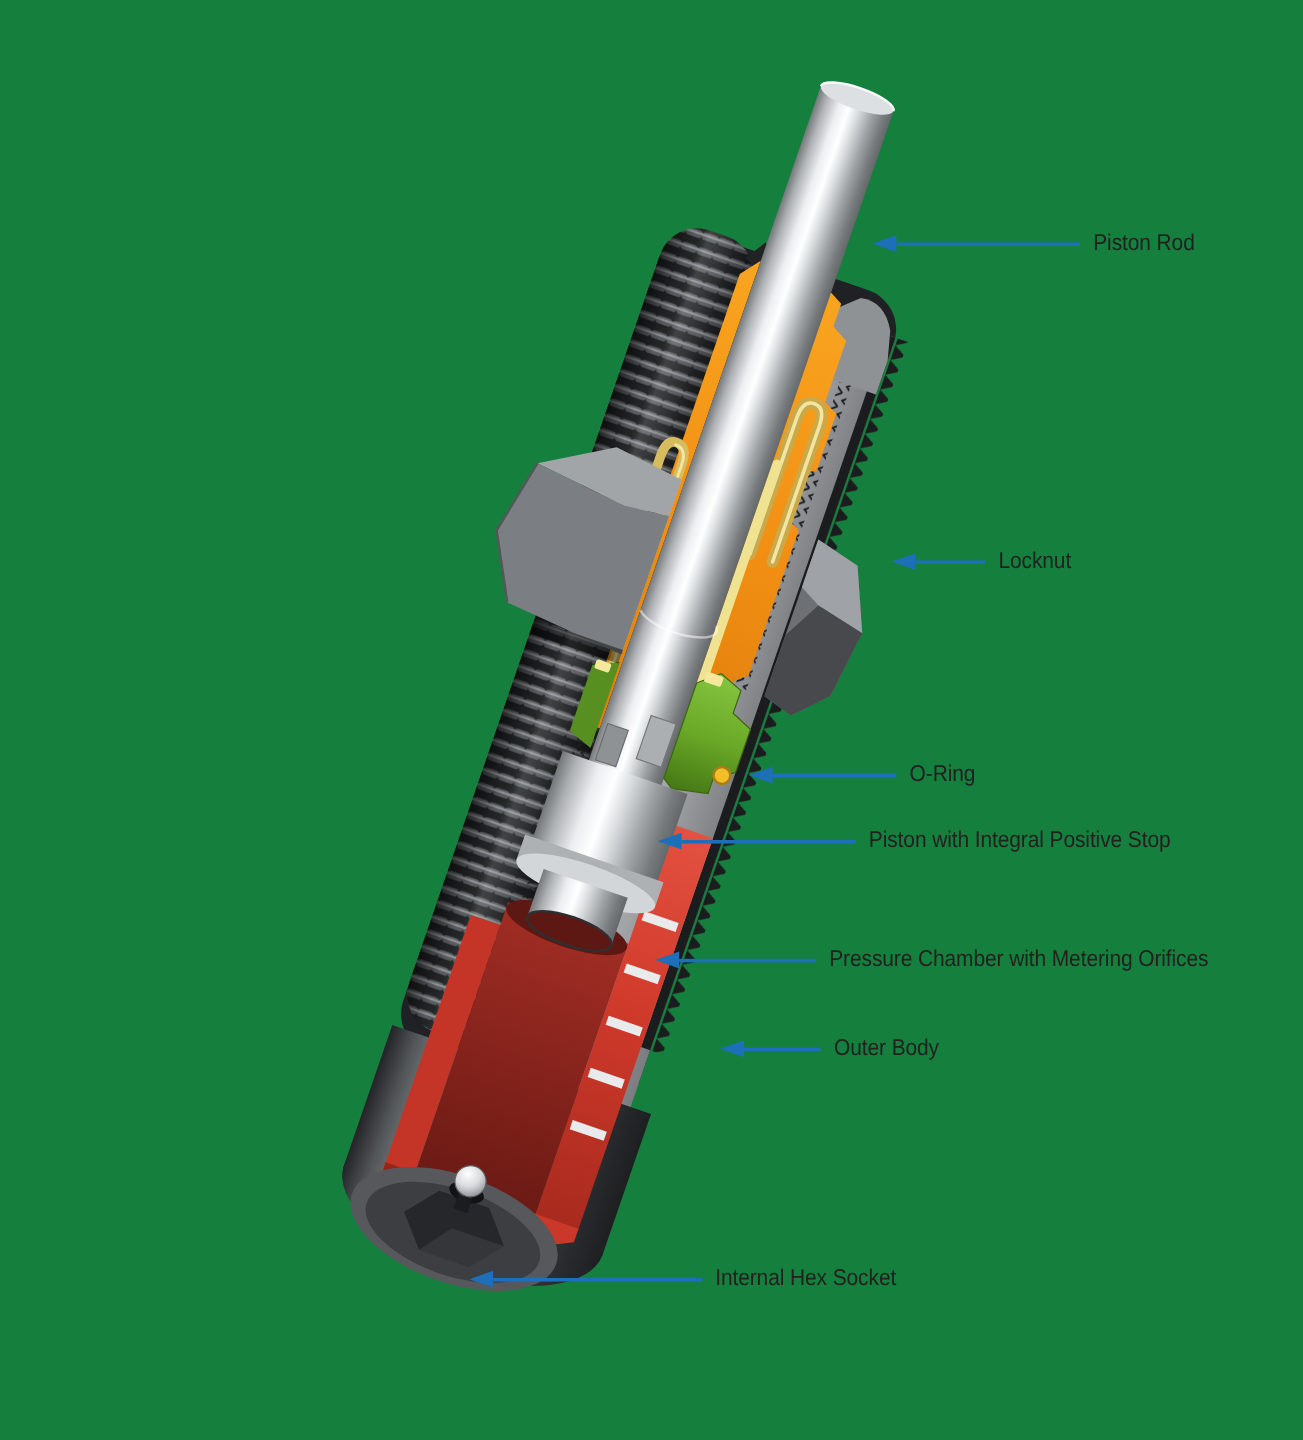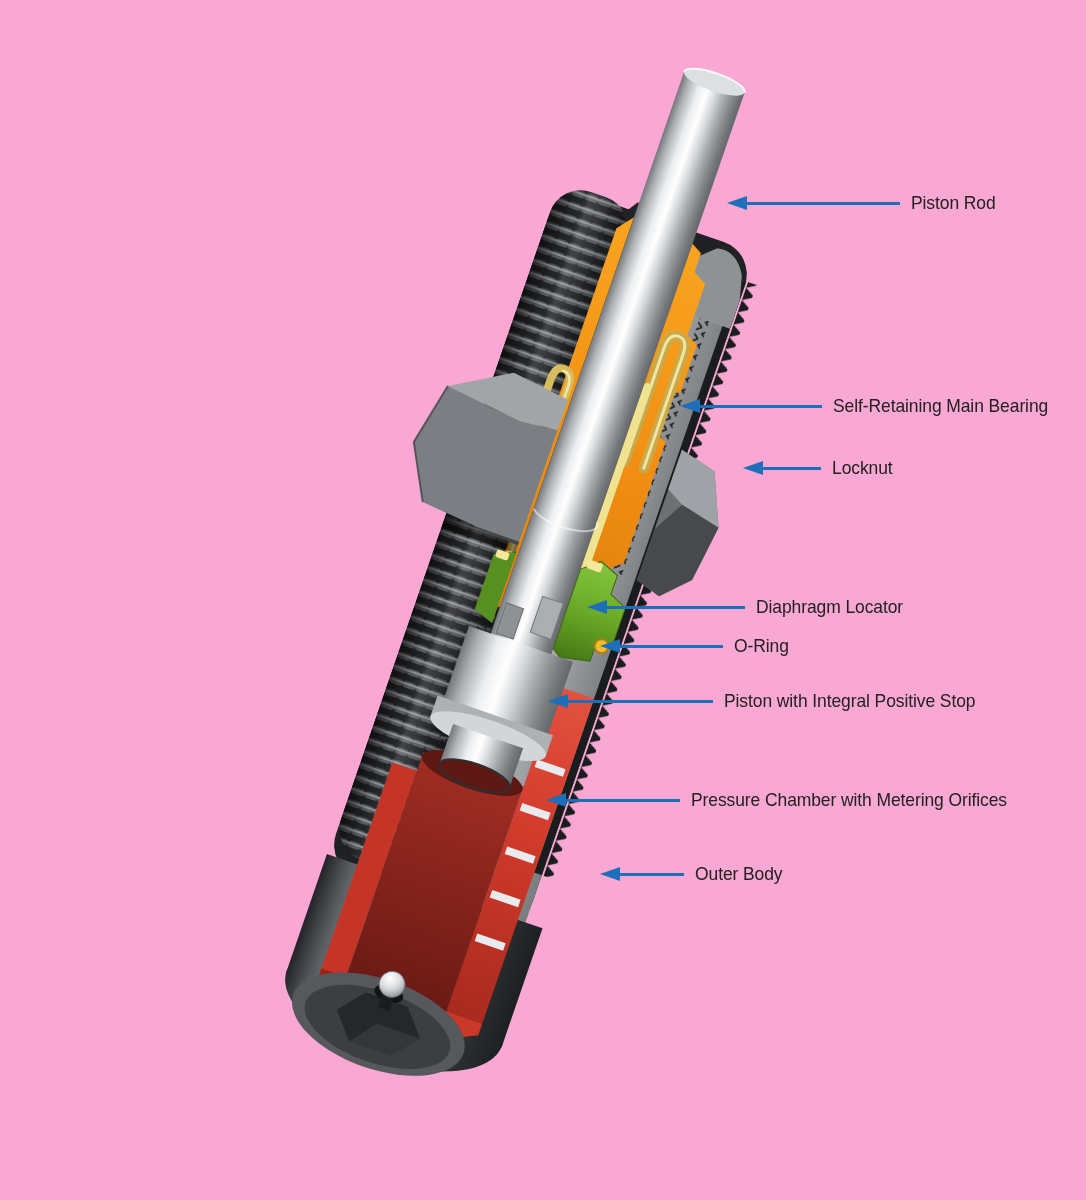--- a/index.html
+++ b/index.html
@@ -1,17 +1,17 @@
 <!DOCTYPE html>
 <html><head>
 <meta charset="utf-8">
 <style>
   :root{ --arrow:#1C6FB8; --label:#232020; }
   html,body{margin:0;padding:0;background:#fff;}
-  .page{position:relative;width:1086px;height:1200px;background:#f9a8d4;overflow:hidden;
+  .page{position:relative;width:1086px;height:1200px;background:#15803d;overflow:hidden;
         font-family:"Liberation Sans", sans-serif;}
   .figure-svg{position:absolute;left:0;top:0;}
   .callout{position:absolute;display:flex;align-items:center;height:20px;}
   .ah{width:0;height:0;border-top:7px solid transparent;border-bottom:7px solid transparent;
       border-right:20px solid var(--arrow);flex:0 0 auto;}
   .as{height:3px;background:var(--arrow);flex:0 0 auto;}
   .lbl{margin-left:11px;font-size:19px;line-height:20px;color:var(--label);white-space:nowrap;
        transform:scaleX(.92);transform-origin:left center;letter-spacing:-.1px;}
 </style>
 </head>
@@ -201,40 +201,30 @@
 
     </g>
   </svg>
 
   <div class="callout" style="left:727px;top:193px">
     <span class="ah"></span>
     <span class="as" style="width:153px"></span>
     <span class="lbl">Piston Rod</span>
   </div>
 
-  <div class="callout" style="left:680px;top:396px">
-    <span class="ah"></span>
-    <span class="as" style="width:122px"></span>
-    <span class="lbl">Self-Retaining Main Bearing</span>
-  </div>
 
   <div class="callout" style="left:743px;top:458px">
     <span class="ah"></span>
     <span class="as" style="width:58px"></span>
     <span class="lbl">Locknut</span>
   </div>
 
 
-  <div class="callout" style="left:587px;top:597px">
-    <span class="ah"></span>
-    <span class="as" style="width:138px"></span>
-    <span class="lbl">Diaphragm Locator</span>
-  </div>
-
-  <div class="callout" style="left:600px;top:636px">
+
+  <div class="callout" style="left:624px;top:636px">
     <span class="ah"></span>
     <span class="as" style="width:103px"></span>
     <span class="lbl">O-Ring</span>
   </div>
 
   <div class="callout" style="left:548px;top:691px">
     <span class="ah"></span>
     <span class="as" style="width:145px"></span>
     <span class="lbl">Piston with Integral Positive Stop</span>
   </div>
@@ -244,14 +234,19 @@
     <span class="as" style="width:114px"></span>
     <span class="lbl">Pressure Chamber with Metering Orifices</span>
   </div>
 
   <div class="callout" style="left:600px;top:864px">
     <span class="ah"></span>
     <span class="as" style="width:64px"></span>
     <span class="lbl">Outer Body</span>
   </div>
 
+  <div class="callout" style="left:391px;top:1056px">
+    <span class="ah"></span>
+    <span class="as" style="width:174px"></span>
+    <span class="lbl">Internal Hex Socket</span>
+  </div>
 
 </div>
 
 </body></html>

